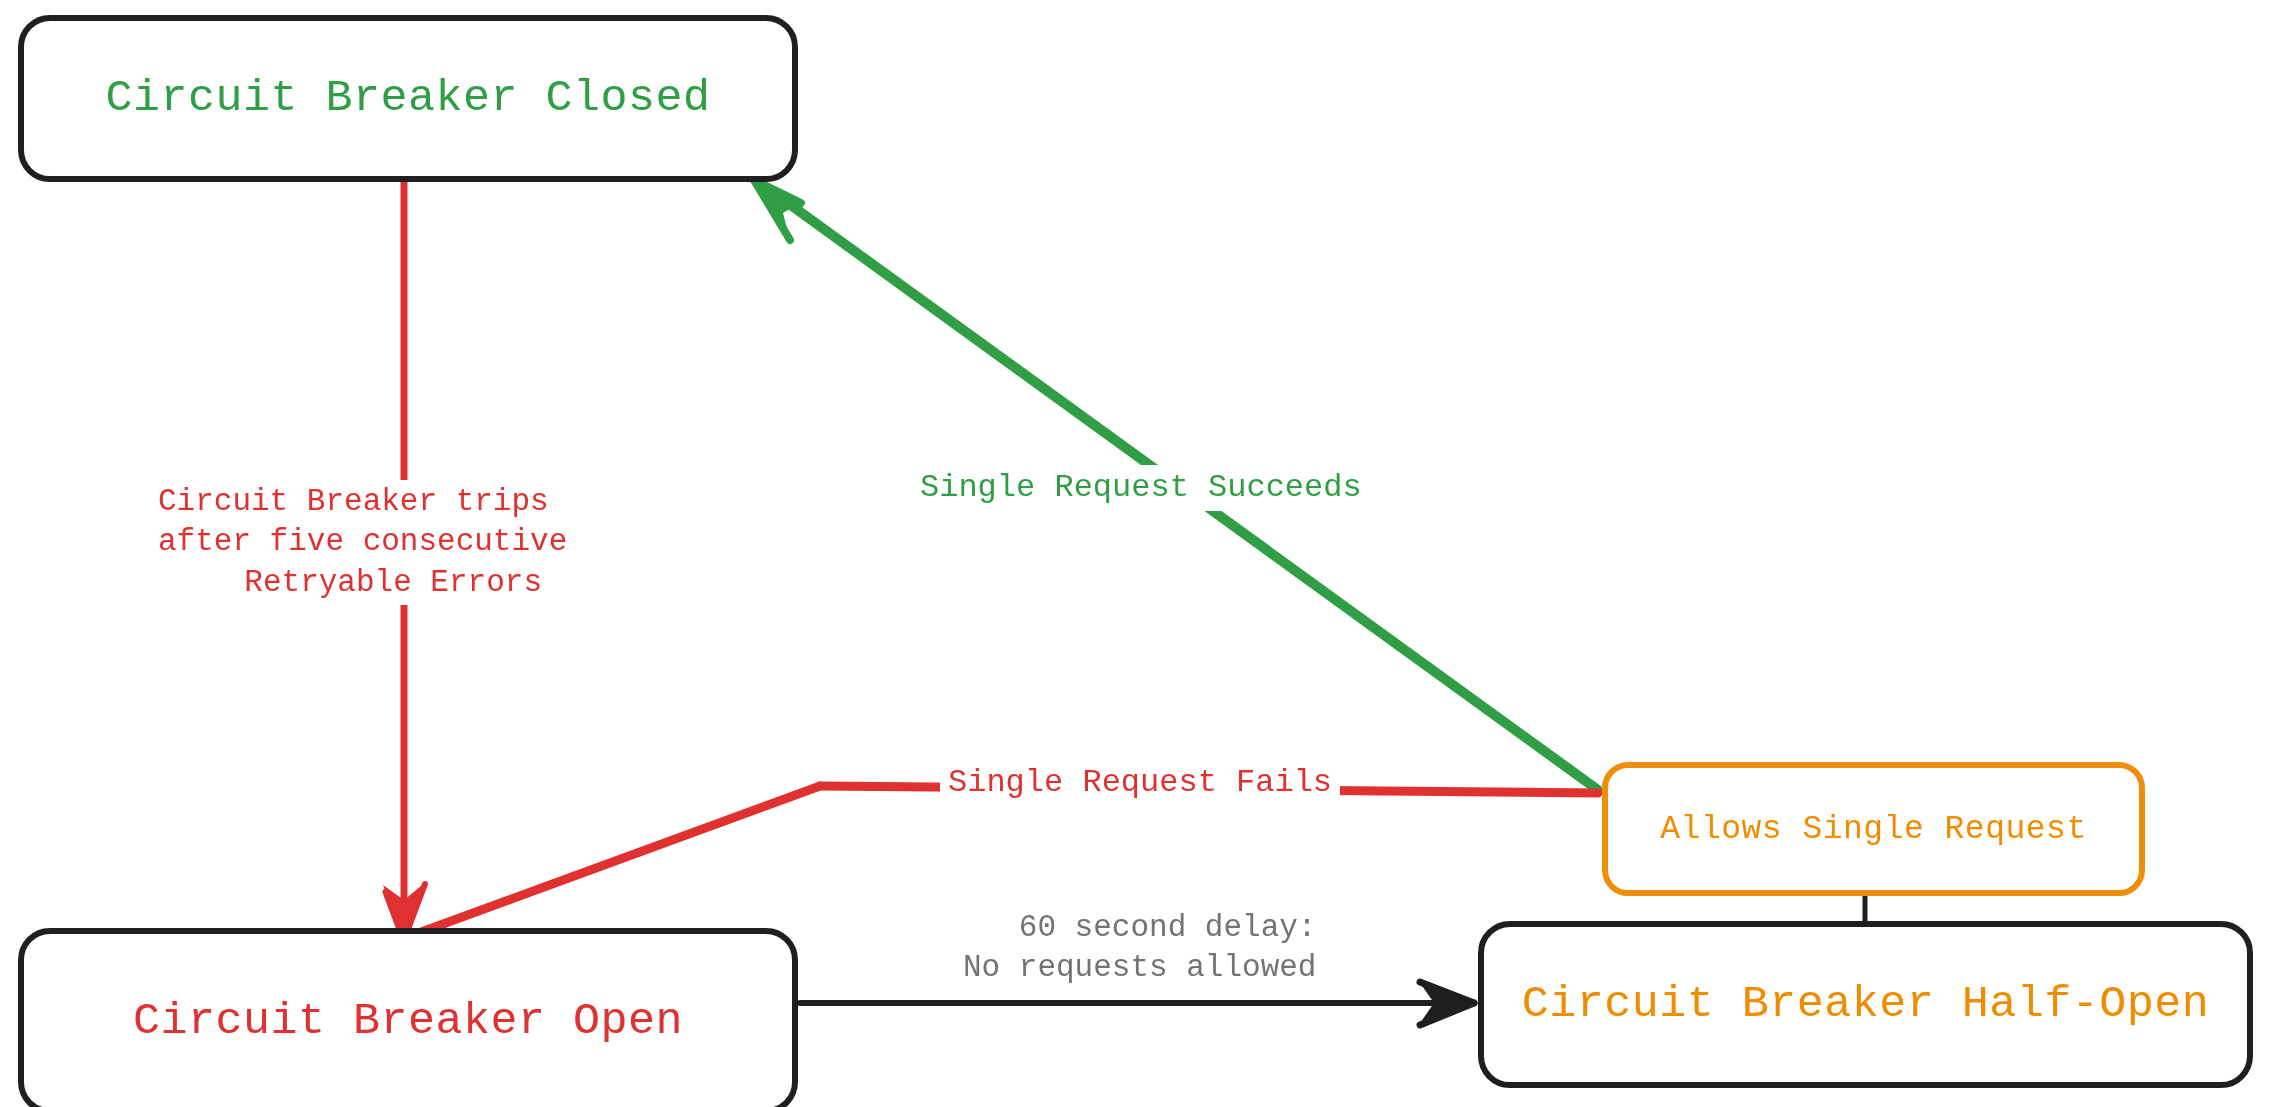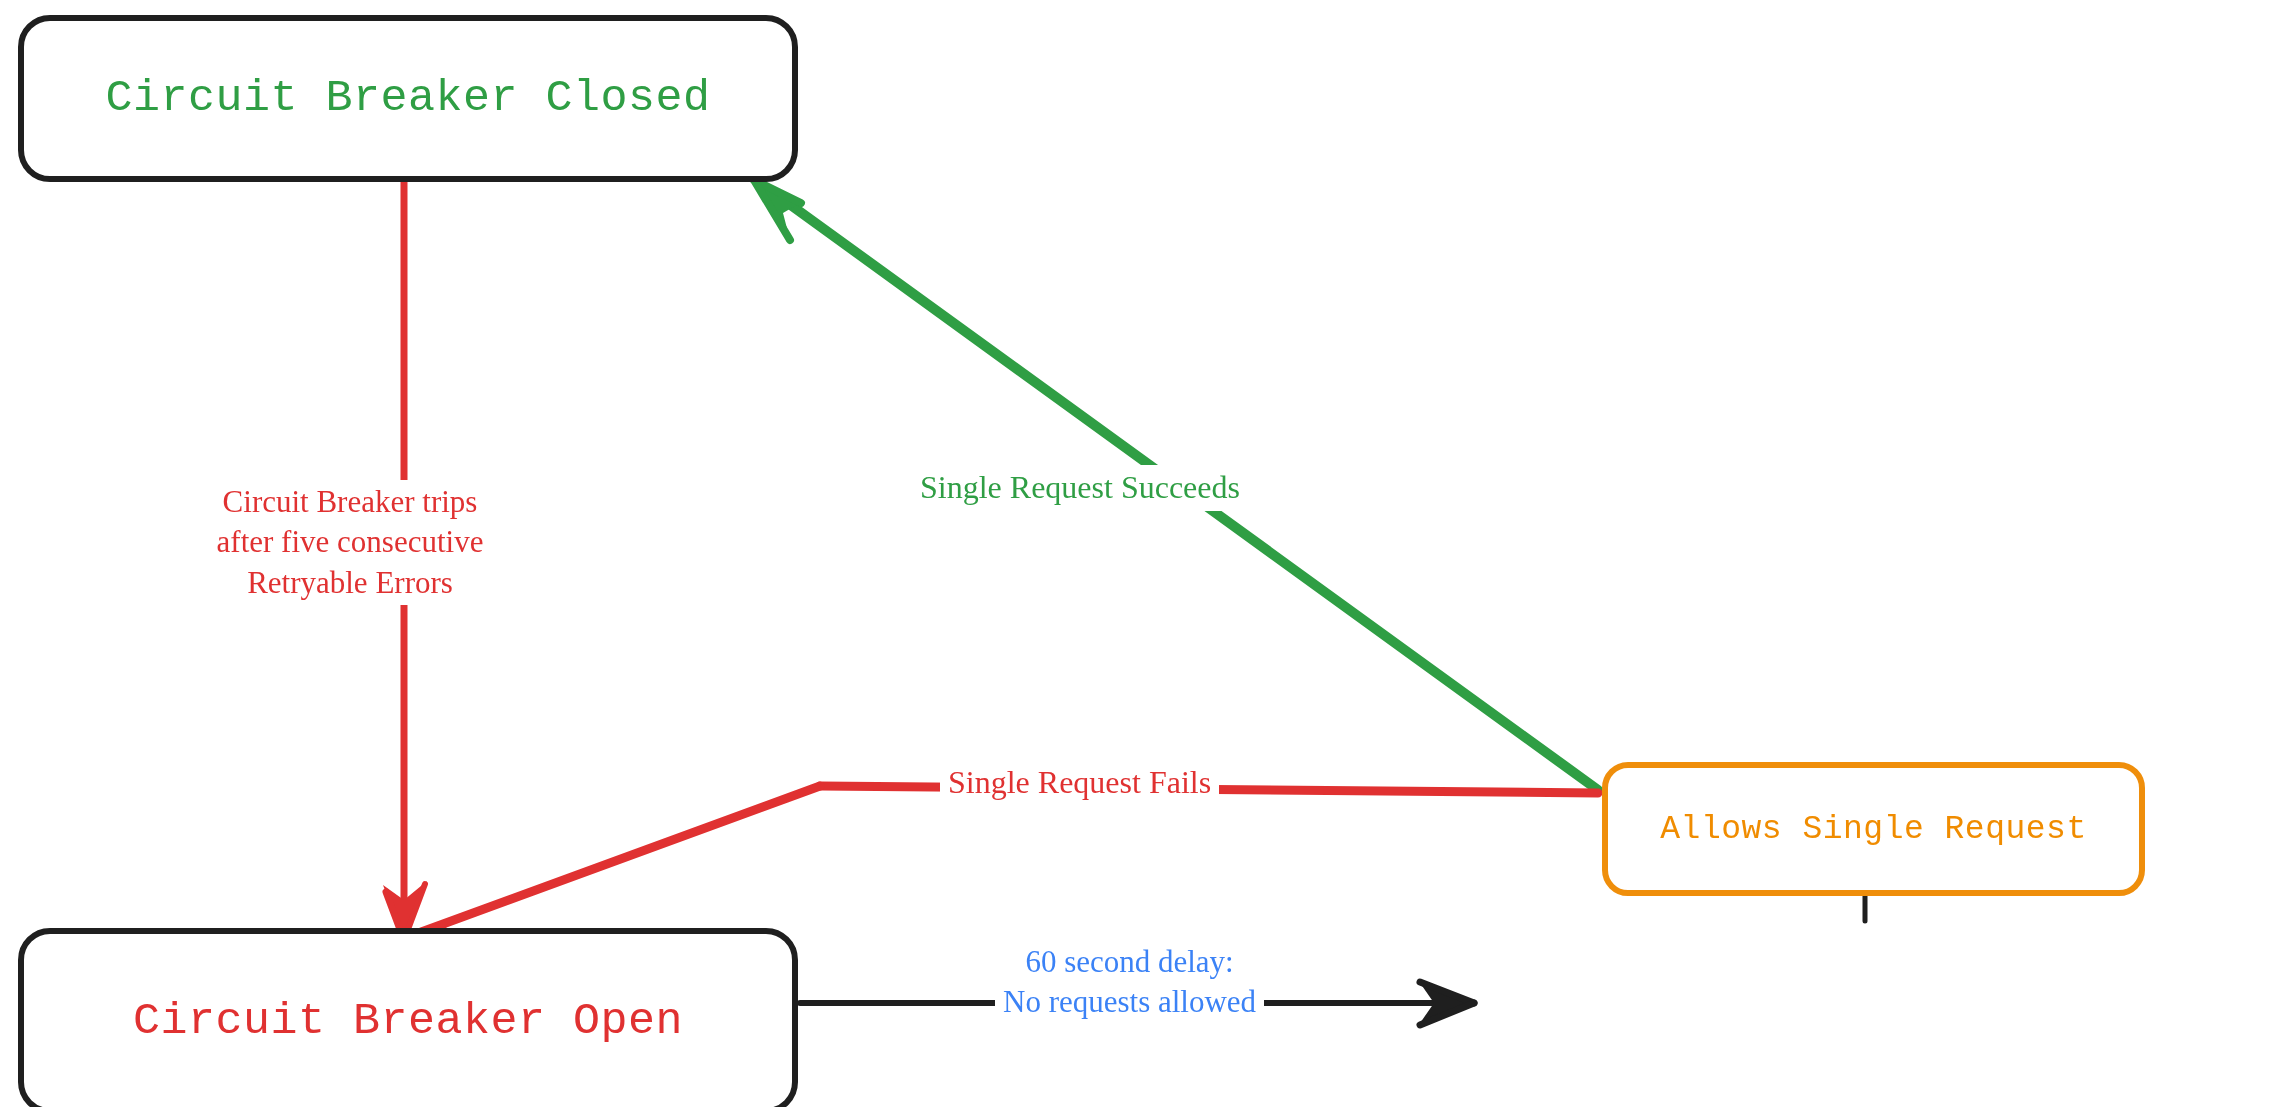--- a/index.html
+++ b/index.html
@@ -84,22 +84,22 @@
     top: 728px;
     width: 543px;
     height: 134px;
   }
   #node-allows-single-request .node-label {
     color: #f08c00;
     font-size: 33px;
   }
   .edge-label {
     position: absolute;
-    font-family: Liberation Serif, serif;
-    text-align: center;
+    font-family: Liberation Mono, monospace;
+    text-align: right;
     line-height: 1.30;
     white-space: pre;
     background: #ffffff;
     padding: 2px 8px;
     box-sizing: border-box;
   }
   #label-trips {
     left: 150px;
     top: 480px;
     color: #e03131;
@@ -113,24 +113,23 @@
     font-size: 32px;
   }
   #label-fails {
     left: 940px;
     top: 760px;
     color: #e03131;
     font-size: 32px;
   }
   #label-delay {
     left: 955px;
-    top: 940px;
-    color: #3b82f6;
+    top: 906px;
+    color: #737373;
     font-size: 31px;
-    margin-left: 40px;
   }
 </style>
 </head>
 <body>
 
 <div id="diagram-root">
 
   <svg id="edges-layer" viewBox="0 0 2272 1107" xmlns="http://www.w3.org/2000/svg">
 
     <g>
@@ -168,20 +167,23 @@
   </svg>
 
   <div class="node node-black" id="node-closed">
     <span class="node-label">Circuit Breaker Closed</span>
   </div>
 
   <div class="node node-black" id="node-open">
     <span class="node-label">Circuit Breaker Open</span>
   </div>
 
+  <div class="node node-black" id="node-half-open">
+    <span class="node-label">Circuit Breaker Half-Open</span>
+  </div>
 
   <div class="node node-orange" id="node-allows-single-request">
     <span class="node-label">Allows Single Request</span>
   </div>
 
   <div class="edge-label" id="label-trips">Circuit Breaker trips
 after five consecutive
 Retryable Errors</div>
 
   <div class="edge-label" id="label-fails">Single Request Fails</div>

